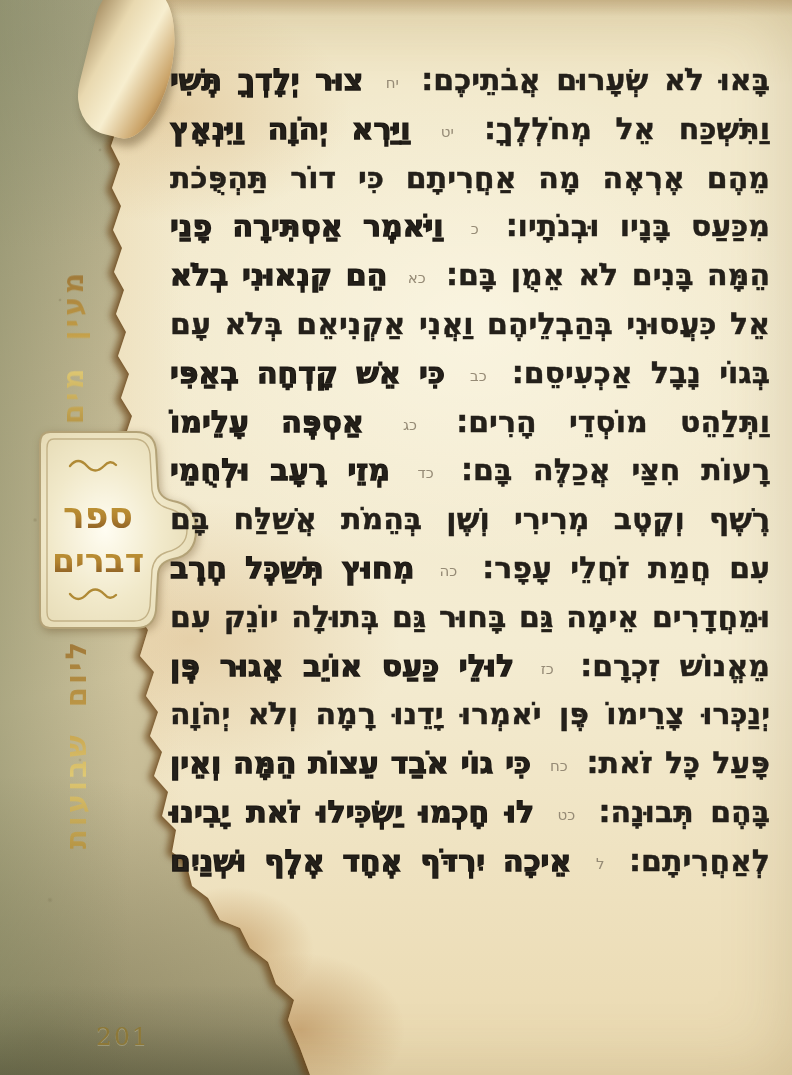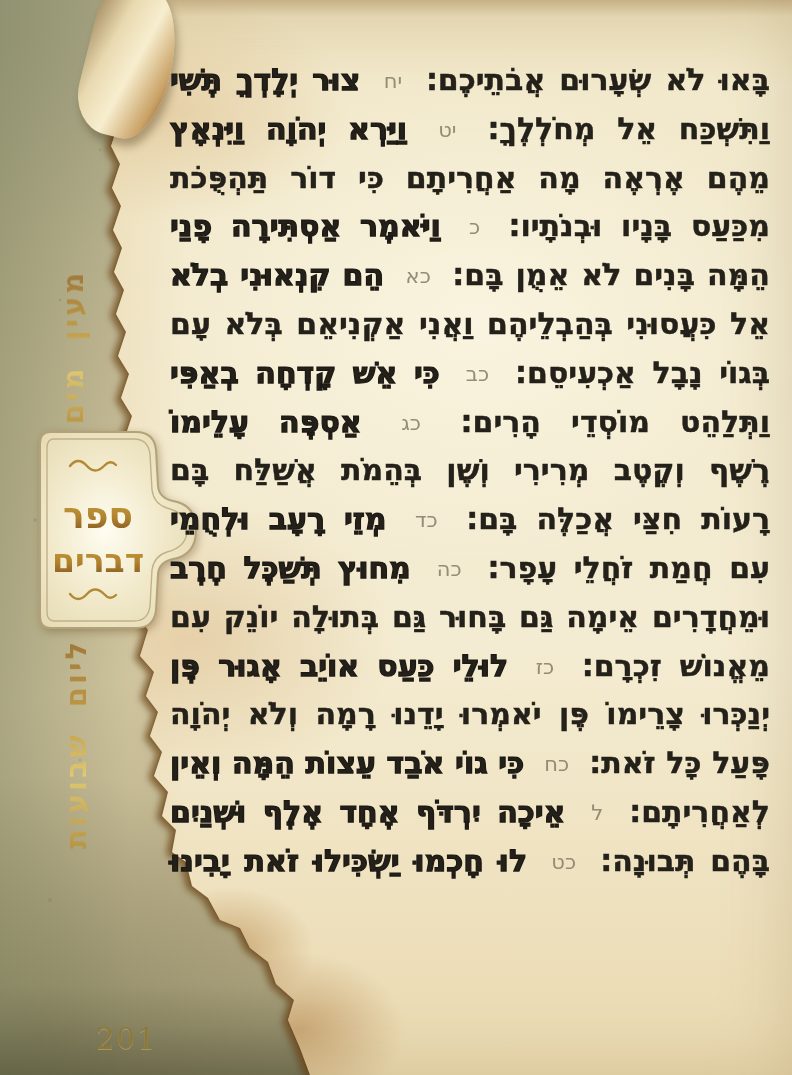--- a/index.html
+++ b/index.html
@@ -30,21 +30,21 @@
     background:linear-gradient(90deg,#b8923a 0%,#e6cd6f 35%,#c49a3c 60%,#9a6d2a 100%);
     -webkit-background-clip:text;background-clip:text;color:transparent;
     opacity:.85;filter:blur(.3px);
   }
   .vtext-upper{left:73px;top:347px;transform:translate(-50%,-50%) rotate(-90deg);}
   .vtext-lower{left:76px;top:744px;transform:translate(-50%,-50%) rotate(-90deg);}
 
   
   .page-number{
     position:absolute;left:96px;top:1022px;
-    font-family:"DejaVu Serif",serif;font-size:29px;letter-spacing:2px;
+    font-family:"DejaVu Serif",serif;font-size:25px;letter-spacing:2px;
     color:#8d7838;text-shadow:0 1px 0 rgba(255,255,230,.25);
   }
 
   
   .parch-wrap{position:absolute;inset:0;filter:drop-shadow(-5px 2px 3px rgba(110,68,20,.55)) drop-shadow(-1px 0 1px rgba(80,45,8,.5));}
   .parchment{
     position:absolute;inset:0;
     clip-path:polygon(150px 0,792px 0,792px 1075px,310px 1075px,
       300px 1048px,288px 1020px,294px 1000px,276px 984px,268px 962px,250px 948px,
       240px 928px,220px 920px,208px 898px,192px 886px,186px 862px,172px 852px,
@@ -87,21 +87,21 @@
   }
   .t-line{
     height:48.8px;line-height:48.8px;
     font-size:30px;font-weight:700;
     text-align:justify;text-align-last:justify;
     -webkit-text-stroke:.4px #24201a;
     white-space:nowrap;
   }
   .seg-b{-webkit-text-stroke:1.25px #1c1813;}
   .seg-n{
-    font-size:21px;font-weight:400;color:#968b76;
+    font-size:15px;font-weight:400;color:#968b76;
     -webkit-text-stroke:0 transparent;margin:0 .45em;vertical-align:2px;
   }
 </style>
 </head>
 <body>
 
 <div id="page-root">
 
   <div class="under-page">
     <div class="speckles"></div>
@@ -141,24 +141,24 @@
 
   <div class="text-block" id="text-block">
       <div class="t-line"><span class="seg-r">בָּאוּ לֹא שְׂעָרוּם אֲבֹתֵיכֶם:</span> <span class="seg-n">יח</span> <span class="seg-b">צוּר יְלָדְךָ תֶּשִׁי</span></div>
       <div class="t-line"><span class="seg-r">וַתִּשְׁכַּח אֵל מְחֹלְלֶךָ:</span> <span class="seg-n">יט</span> <span class="seg-b">וַיַּרְא יְהֹוָה וַיִּנְאָץ</span></div>
       <div class="t-line"><span class="seg-r">מֵהֶם אֶרְאֶה מָה אַחֲרִיתָם כִּי דוֹר תַּהְפֻּכֹת</span></div>
       <div class="t-line"><span class="seg-r">מִכַּעַס בָּנָיו וּבְנֹתָיו:</span> <span class="seg-n">כ</span> <span class="seg-b">וַיֹּאמֶר אַסְתִּירָה פָנַי</span></div>
       <div class="t-line"><span class="seg-r">הֵמָּה בָּנִים לֹא אֵמֻן בָּם:</span> <span class="seg-n">כא</span> <span class="seg-b">הֵם קִנְאוּנִי בְלֹא</span></div>
       <div class="t-line"><span class="seg-r">אֵל כִּעֲסוּנִי בְּהַבְלֵיהֶם וַאֲנִי אַקְנִיאֵם בְּלֹא עָם</span></div>
       <div class="t-line"><span class="seg-r">בְּגוֹי נָבָל אַכְעִיסֵם:</span> <span class="seg-n">כב</span> <span class="seg-b">כִּי אֵשׁ קָדְחָה בְאַפִּי</span></div>
       <div class="t-line"><span class="seg-r">וַתְּלַהֵט מוֹסְדֵי הָרִים:</span> <span class="seg-n">כג</span> <span class="seg-b">אַסְפֶּה עָלֵימוֹ</span></div>
+      <div class="t-line"><span class="seg-r">רָעוֹת חִצַּי אֲכַלֶּה בָּם:</span> <span class="seg-n">כד</span> <span class="seg-b">מְזֵי רָעָב וּלְחֻמֵי</span></div>
       <div class="t-line"><span class="seg-r">רֶשֶׁף וְקֶטֶב מְרִירִי וְשֶׁן בְּהֵמֹת אֲשַׁלַּח בָּם</span></div>
-      <div class="t-line"><span class="seg-r">רָעוֹת חִצַּי אֲכַלֶּה בָּם:</span> <span class="seg-n">כד</span> <span class="seg-b">מְזֵי רָעָב וּלְחֻמֵי</span></div>
       <div class="t-line"><span class="seg-r">עִם חֲמַת זֹחֲלֵי עָפָר:</span> <span class="seg-n">כה</span> <span class="seg-b">מִחוּץ תְּשַׁכֶּל חֶרֶב</span></div>
       <div class="t-line"><span class="seg-r">וּמֵחֲדָרִים אֵימָה גַּם בָּחוּר גַּם בְּתוּלָה יוֹנֵק עִם</span></div>
       <div class="t-line"><span class="seg-r">מֵאֱנוֹשׁ זִכְרָם:</span> <span class="seg-n">כז</span> <span class="seg-b">לוּלֵי כַּעַס אוֹיֵב אָגוּר פֶּן</span></div>
       <div class="t-line"><span class="seg-r">יְנַכְּרוּ צָרֵימוֹ פֶּן יֹאמְרוּ יָדֵנוּ רָמָה וְלֹא יְהֹוָה</span></div>
       <div class="t-line"><span class="seg-r">פָּעַל כָּל זֹאת:</span> <span class="seg-n">כח</span> <span class="seg-b">כִּי גוֹי אֹבַד עֵצוֹת הֵמָּה וְאֵין</span></div>
+      <div class="t-line"><span class="seg-r">בָּהֶם תְּבוּנָה:</span> <span class="seg-n">כט</span> <span class="seg-b">לוּ חָכְמוּ יַשְׂכִּילוּ זֹאת יָבִינוּ</span></div>
       <div class="t-line"><span class="seg-r">לְאַחֲרִיתָם:</span> <span class="seg-n">ל</span> <span class="seg-b">אֵיכָה יִרְדֹּף אֶחָד אֶלֶף וּשְׁנַיִם</span></div>
-      <div class="t-line"><span class="seg-r">בָּהֶם תְּבוּנָה:</span> <span class="seg-n">כט</span> <span class="seg-b">לוּ חָכְמוּ יַשְׂכִּילוּ זֹאת יָבִינוּ</span></div>
     </div>
 
 </div>
 
 </body></html>

